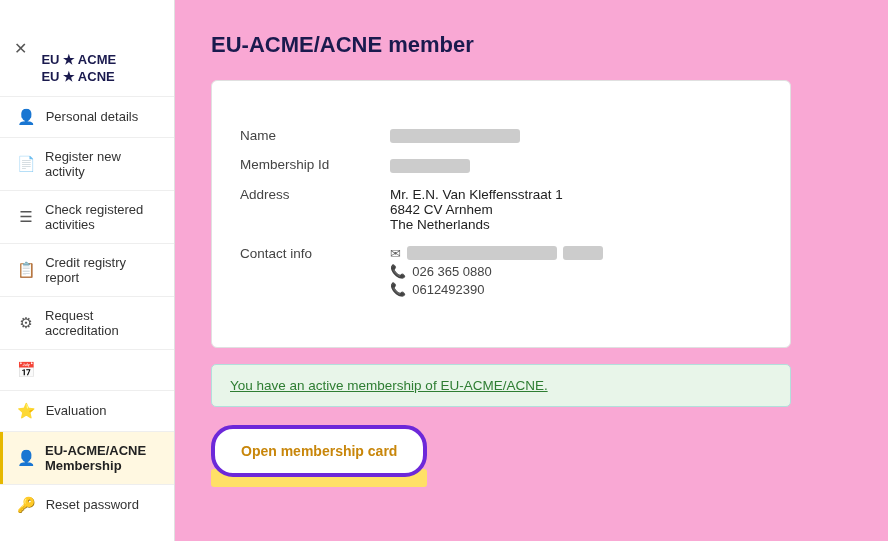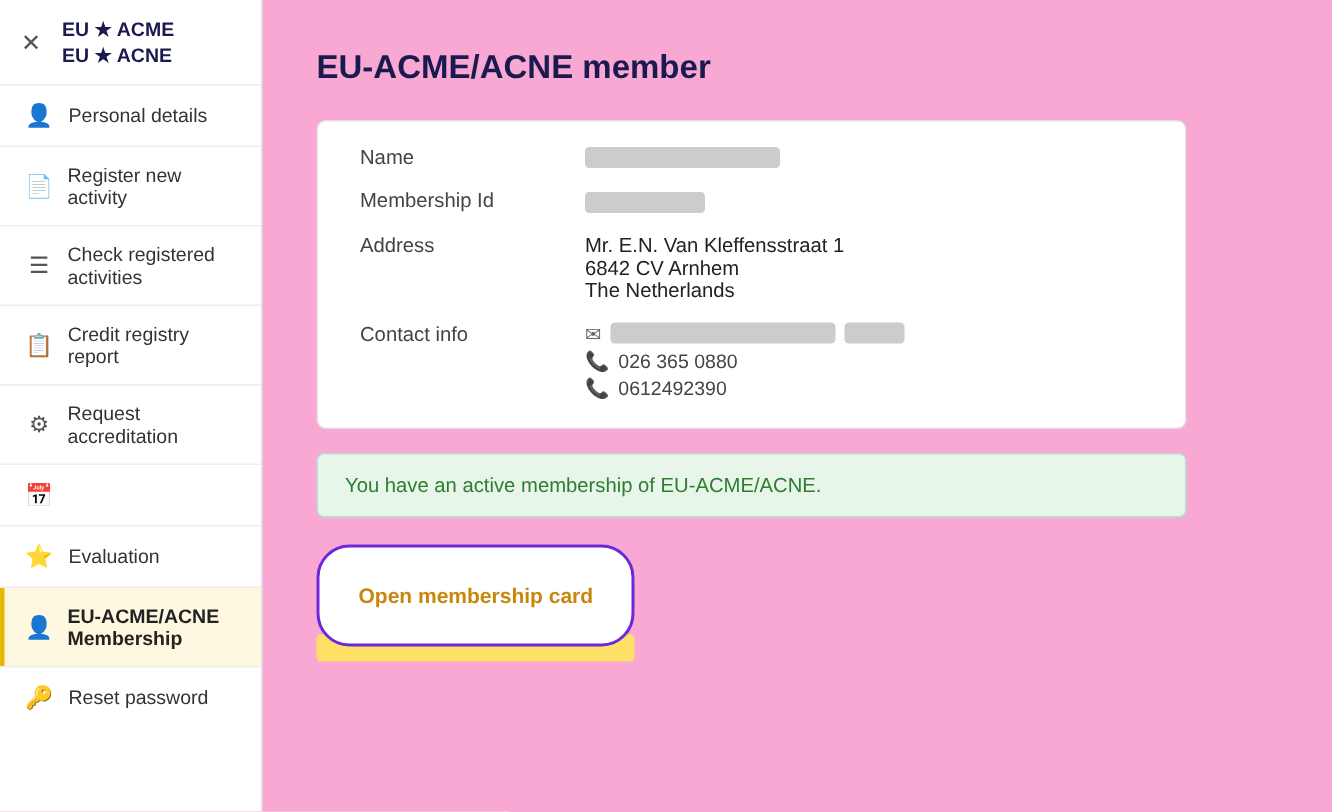--- a/index.html
+++ b/index.html
@@ -27,20 +27,21 @@
       cursor: pointer;
       font-size: 16px;
       color: #555;
       margin-right: 6px;
     }
     .logo-text {
       font-size: 13px;
       font-weight: bold;
       color: #1a1a4e;
       line-height: 1.3;
+      margin-top: 40px;
     }
     .sidebar-item {
       display: flex;
       align-items: center;
       gap: 10px;
       padding: 11px 14px;
       cursor: pointer;
       color: #333;
       font-size: 13px;
       border-left: 3px solid transparent;
@@ -77,21 +78,21 @@
     .page-title {
       font-size: 22px;
       font-weight: 600;
       color: #1a1a4e;
       margin-bottom: 22px;
     }
     .card {
       background: #fff;
       border: 1px solid #e0e0e0;
       border-radius: 6px;
-      padding: 9px 28px;
+      padding: 40px 28px;
       margin-bottom: 16px;
       max-width: 580px;
     }
     .info-table {
       width: 100%;
       border-collapse: collapse;
     }
     .info-table tr td {
       padding: 7px 0;
       vertical-align: top;
@@ -129,29 +130,30 @@
 
     .membership-notice {
       background: #e8f5e9;
       border: 1px solid #b2dfdb;
       border-radius: 5px;
       padding: 13px 18px;
       color: #2e7d32;
       font-size: 13.5px;
       margin-bottom: 18px;
       max-width: 580px;
+      text-decoration: underline;
     }
 
     .btn-membership {
       background: #fff;
-      border: 2px solid #6d28d9;
+      border: 4px solid #6d28d9;
       color: #c8860a;
       font-size: 14px;
       font-weight: 600;
-      padding: 24px 26px;
+      padding: 14px 26px;
       border-radius: 22px;
       cursor: pointer;
       transition: background 0.15s;
     }
   </style>
 </head>
 <body>
 
 <div class="sidebar">
   <div class="sidebar-header">

